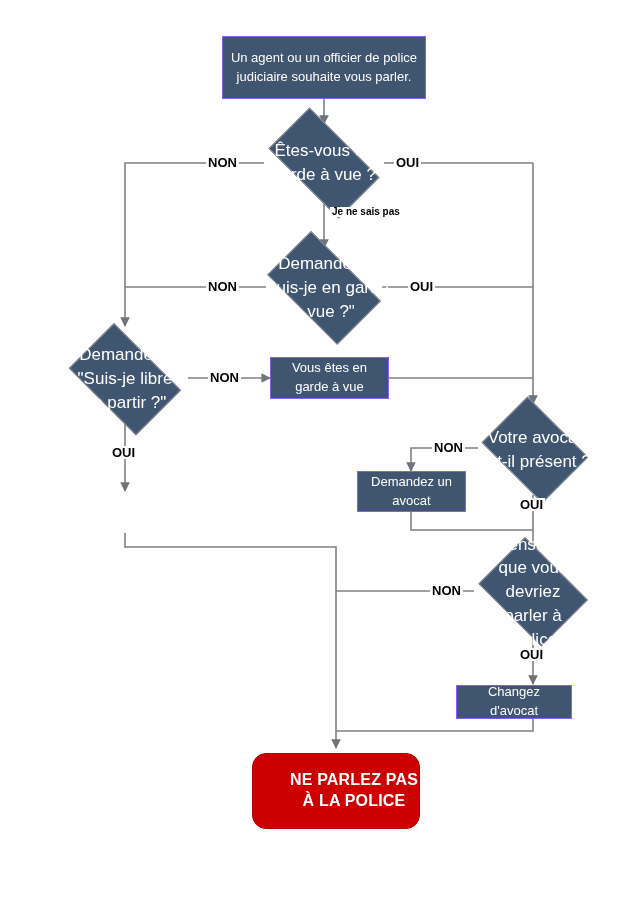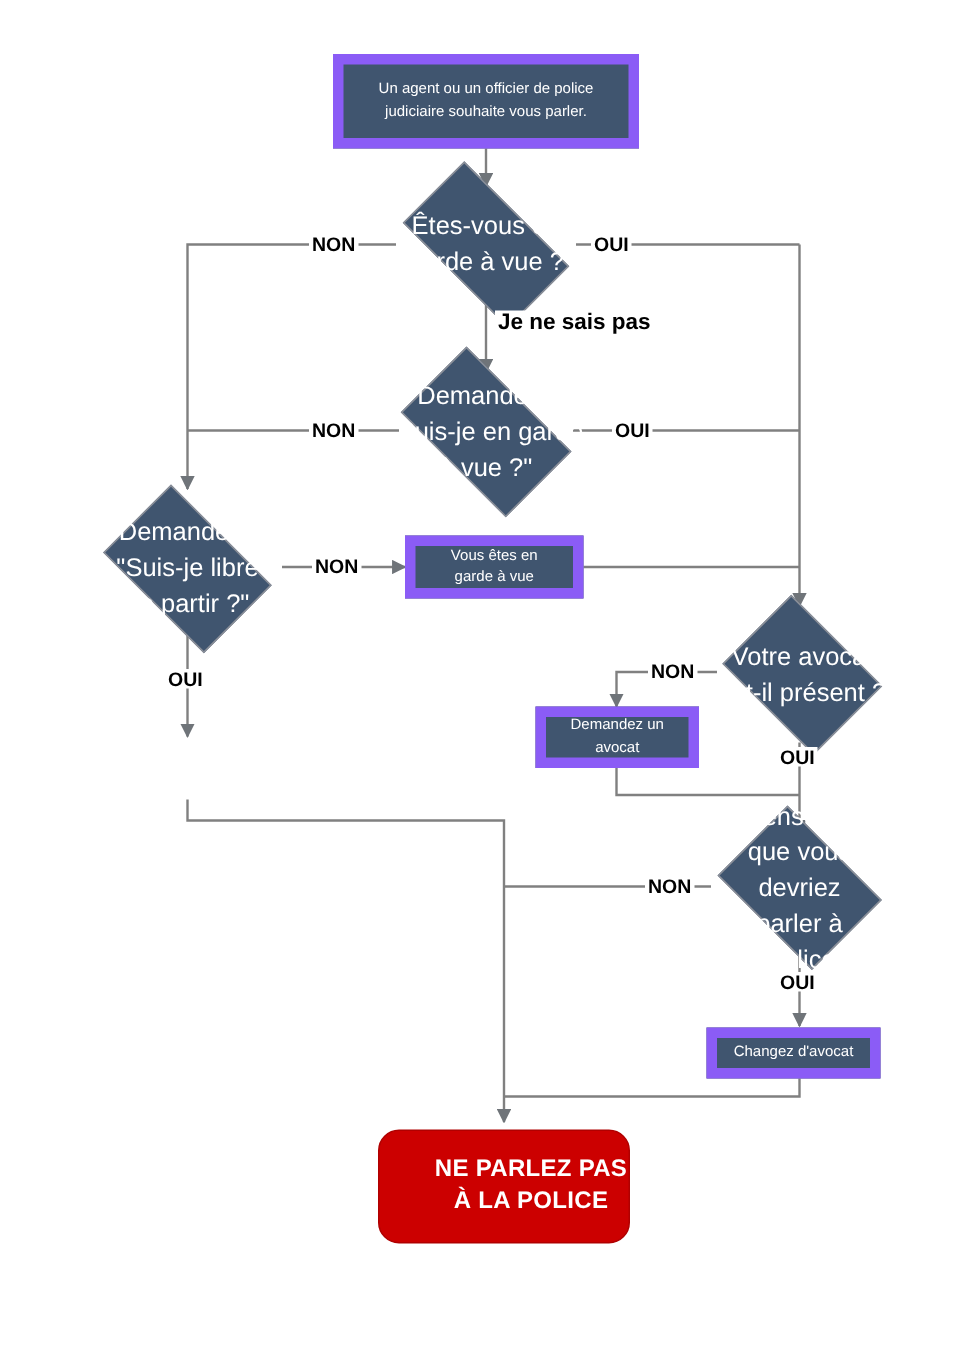--- a/index.html
+++ b/index.html
@@ -32,23 +32,23 @@
     position: absolute;
     box-sizing: border-box;
     display: flex;
     align-items: center;
     justify-content: center;
     text-align: center;
   }
 
   .box {
     background: #40556f;
-    border: 7px solid #8b5cf6;
+    border: 1px solid #8b5cf6;
     color: #ffffff;
-    font-size: 10px;
+    font-size: 13px;
     line-height: 1.45;
     padding: 4px 6px;
   }
 
   .terminal {
     background: #cc0000;
     border: 1px solid #b00000;
     border-radius: 14px;
     color: #ffffff;
     font-size: 16px;
@@ -96,21 +96,21 @@
     position: absolute;
     color: #000000;
     font-size: 13px;
     font-weight: bold;
     white-space: nowrap;
     background: #ffffff;
     padding: 0 2px;
     line-height: 1;
   }
   .edge-label.soft {
-    font-size: 15px;
+    font-size: 10px;
   }
 </style>
 </head>
 <body>
 
 <div id="canvas">
 
   <svg id="wires" viewBox="0 0 636 900" width="636" height="900" xmlns="http://www.w3.org/2000/svg">
     <defs>
       <marker id="arrow" viewBox="0 0 10 10" refX="9" refY="5" markerWidth="6" markerHeight="6" orient="auto-start-reverse">
@@ -198,21 +198,21 @@
 
 
   <div class="node diamond" style="left:470px; top:545px; width:126px; height:94px;">
     <span class="dia-fill"></span>
     <span class="dia-text">Pense-t-il
 que vous devriez
 parler à
 la police ?</span>
   </div>
 
-  <div class="node box" style="left:471px; top:685px; width:116px; height:34px;">
+  <div class="node box" style="left:456px; top:685px; width:116px; height:34px;">
     <span class="box-text">Changez d'avocat</span>
   </div>
 
   <div class="node terminal" style="left:252px; top:753px; width:168px; height:76px;">
     <span class="term-text">NE PARLEZ PAS
 À LA POLICE</span>
   </div>
 
   <span class="edge-label" style="left:206px; top:156px;">NON</span>
   <span class="edge-label" style="left:394px; top:156px;">OUI</span>

